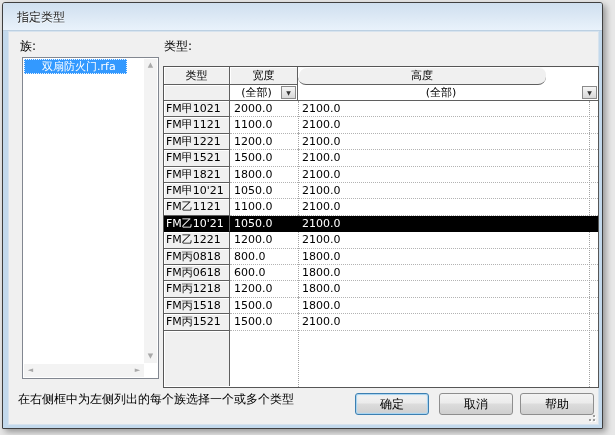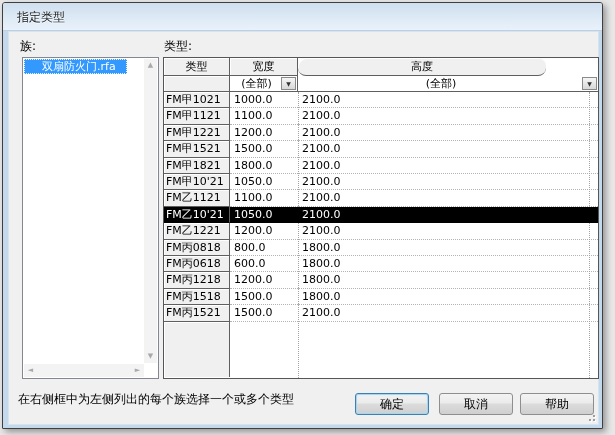--- a/index.html
+++ b/index.html
@@ -58,21 +58,21 @@
   .sbarrow{
     position:absolute;width:13px;height:13px;color:#a9a9a9;font-size:7px;
     line-height:13px;text-align:center;user-select:none;
   }
   .vsb .up{top:0;left:0;}
   .vsb .down{bottom:0;left:0;}
   .hsb .left{left:0;top:0;}
   .hsb .right{right:0;top:0;}
   
   .grid{
-    position:absolute;left:154px;top:25px;width:436px;height:322px;
+    position:absolute;left:154px;top:34px;width:436px;height:322px;
     box-sizing:border-box;border:1px solid #565656;background:#fff;
     font-size:11px;
   }
   .hcell,.fcell-gray,.empty-rh{
     position:absolute;box-sizing:border-box;background:#f0f0f0;
     border-right:1px solid #5f5f5f;border-bottom:1px solid #5f5f5f;
     box-shadow:inset 1px 1px 0 #ffffff;
   }
   .hcell{top:0;height:18px;text-align:center;line-height:17px;color:#000;}
   .hcell.c1{left:0;width:66px;}
@@ -175,21 +175,21 @@
         <span class="ddbtn">▼</span>
       </div>
       <div class="fcell c3">
         <span>(全部)</span>
         <span class="ddbtn">▼</span>
       </div>
 
       <div class="gridbody">
           <div class="trow" style="top: 34px;">
             <div class="rh">FM甲1021</div>
-            <div class="cw">1000.0</div>
+            <div class="cw">2000.0</div>
             <div class="ch">2100.0</div>
           </div>
           <div class="trow" style="top: 50.4px;">
             <div class="rh">FM甲1121</div>
             <div class="cw">1100.0</div>
             <div class="ch">2100.0</div>
           </div>
           <div class="trow" style="top: 66.8px;">
             <div class="rh">FM甲1221</div>
             <div class="cw">1200.0</div>

